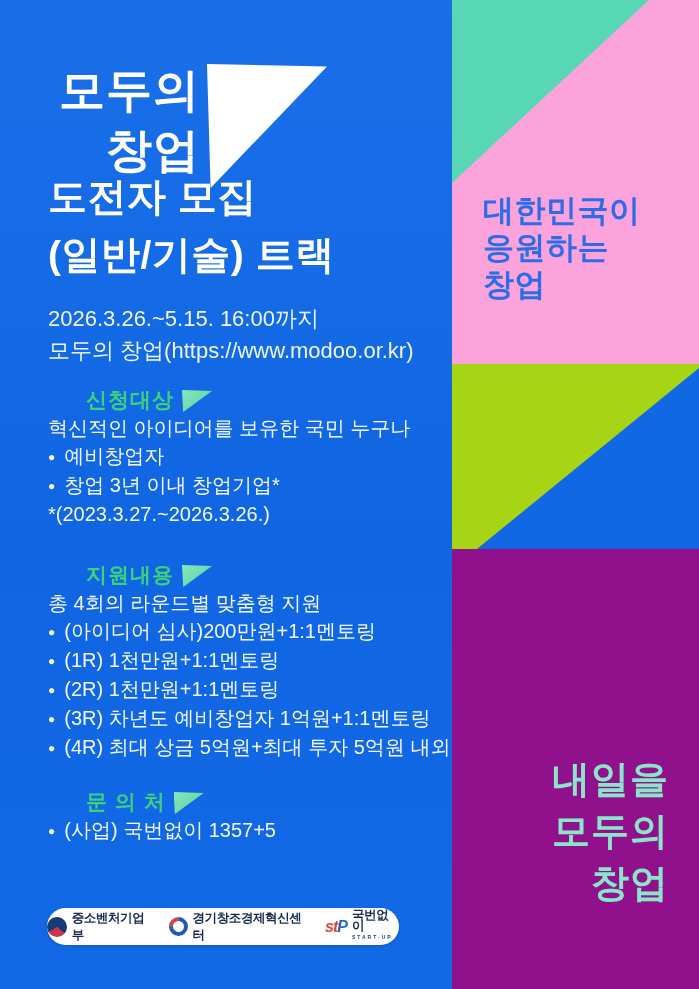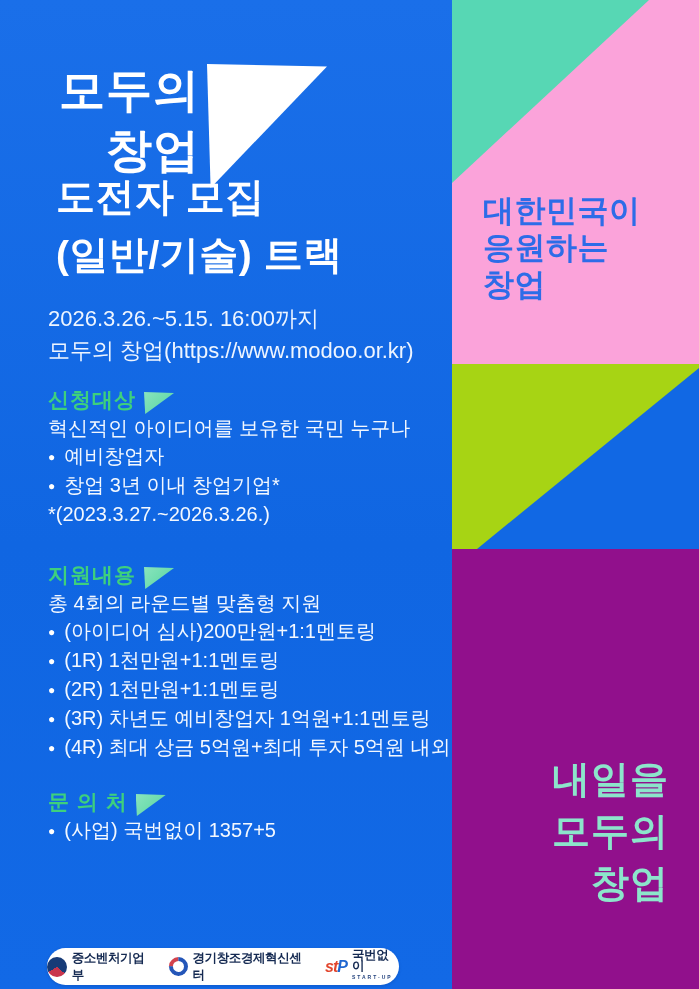--- a/index.html
+++ b/index.html
@@ -10,34 +10,34 @@
   }
   
   .left-col{position:absolute;left:0;top:0;width:452px;height:989px;
     background:linear-gradient(180deg,#1a6fe9 0%,#1066e2 55%,#1269e6 100%);}
   .logo{position:absolute;left:48px;top:60px;display:flex;align-items:flex-start;}
   .logo-text{color:#ffffff;font-weight:800;font-size:46px;line-height:60px;
     text-align:right;letter-spacing:1px;width:152px;}
   .logo-tri{width:120px;height:124px;background:#ffffff;margin-left:7px;margin-top:4px;
     clip-path:polygon(0 0,100% 2%,3% 100%);}
   .title{position:absolute;left:48px;top:168px;color:#ffffff;font-weight:800;
-    font-size:39px;line-height:58px;letter-spacing:0.5px;white-space:nowrap;margin-left:8px;}
+    font-size:39px;line-height:58px;letter-spacing:0.5px;white-space:nowrap;}
   .dates{position:absolute;left:48px;top:303px;color:#eef5ff;font-size:22px;
     line-height:32px;font-weight:500;white-space:nowrap;}
   .sec{position:absolute;left:48px;white-space:nowrap;}
-  .sec-head{display:flex;align-items:flex-end;}
+  .sec-head{display:flex;align-items:center;margin-left:38px;}
   .sec-head-label{color:#3ed07d;font-size:21px;font-weight:700;letter-spacing:1px;}
   .sec-tri{width:30px;height:22px;margin-left:8px;margin-top:2px;
     background:linear-gradient(135deg,#8ae4bd,#55d6a0);
     clip-path:polygon(0 0,100% 4%,4% 100%);}
   .sec-body{color:#f3f8ff;font-size:20px;line-height:28px;font-weight:500;}
   .bullet::before{content:"●";font-size:12px;margin-right:9px;vertical-align:2px;color:#ffffff;}
   .note{color:#f3f8ff;}
   
-  .pill{position:absolute;left:47px;top:948px;width:352px;height:37px;background:#ffffff;
+  .pill{position:absolute;left:47px;top:908px;width:352px;height:37px;background:#ffffff;
     border-radius:19px;display:flex;align-items:center;justify-content:center;gap:14px;
     box-shadow:0 1px 3px rgba(0,40,120,.25);}
   .pill-item{display:flex;align-items:center;gap:5px;}
   .gov-mark{width:20px;height:20px;border-radius:50%;
     background:conic-gradient(from 130deg,#c8354d 0 110deg,#173b77 110deg 360deg);}
   .ring-mark{width:11px;height:11px;border-radius:50%;border:4px solid #2456b8;
     border-top-color:#d2434d;transform:rotate(-45deg);}
   .pill-label{font-size:12.5px;font-weight:700;color:#152a52;letter-spacing:-0.4px;}
   .stp{font-size:16px;font-weight:800;font-style:italic;letter-spacing:-1px;}
   .stp .st{color:#e2452c;}

